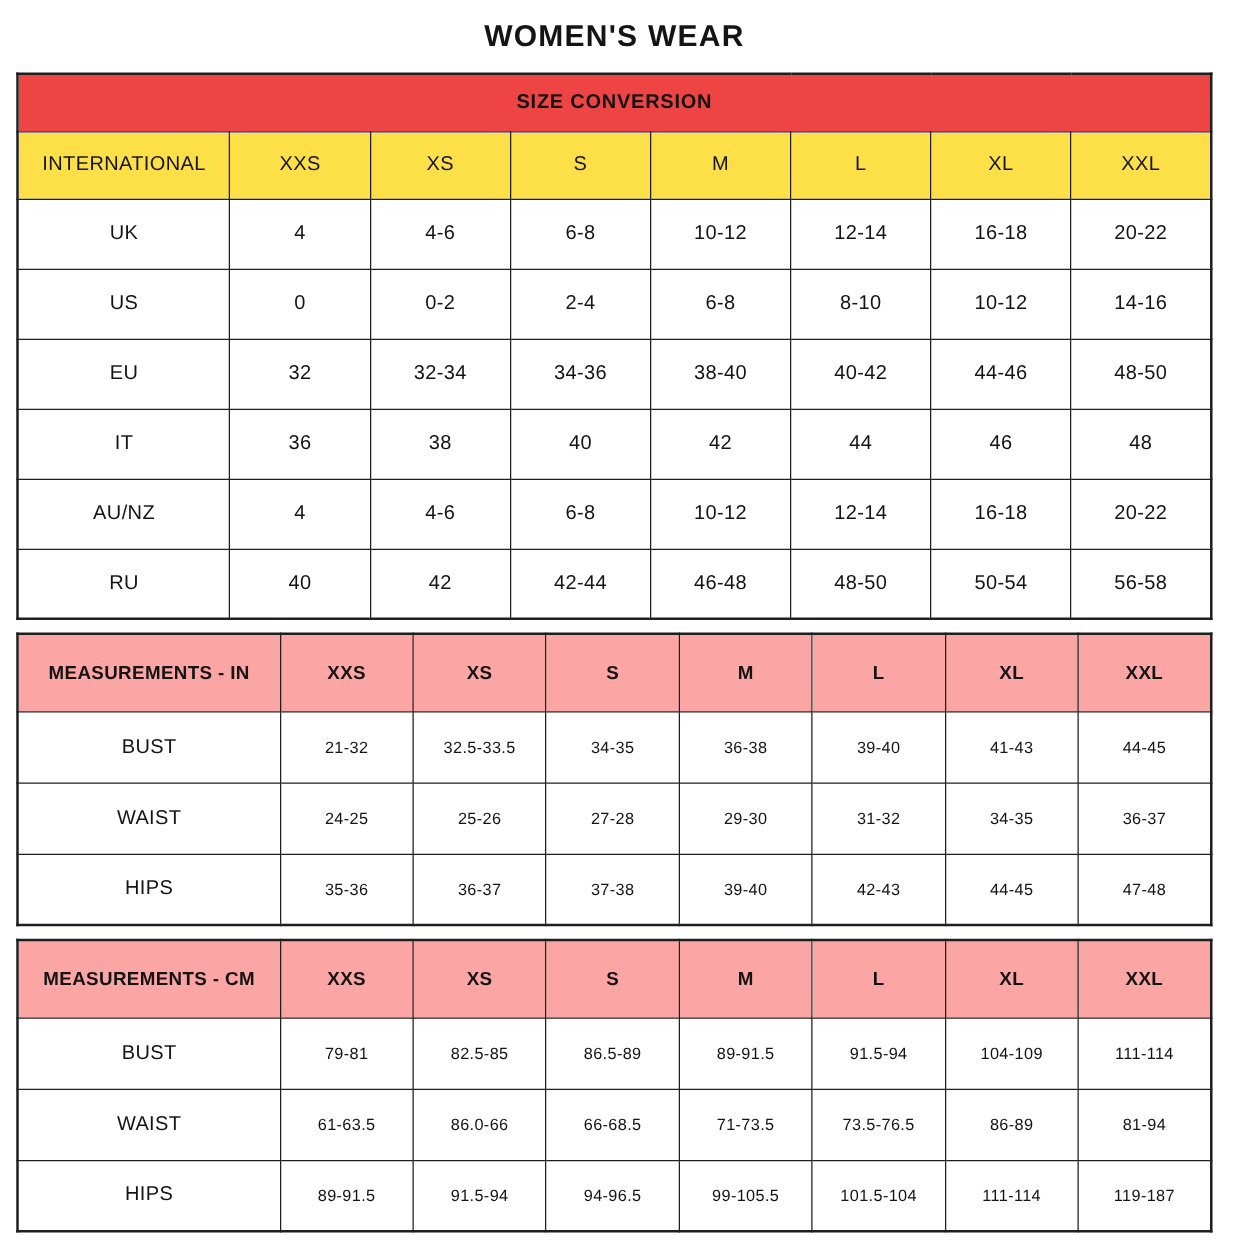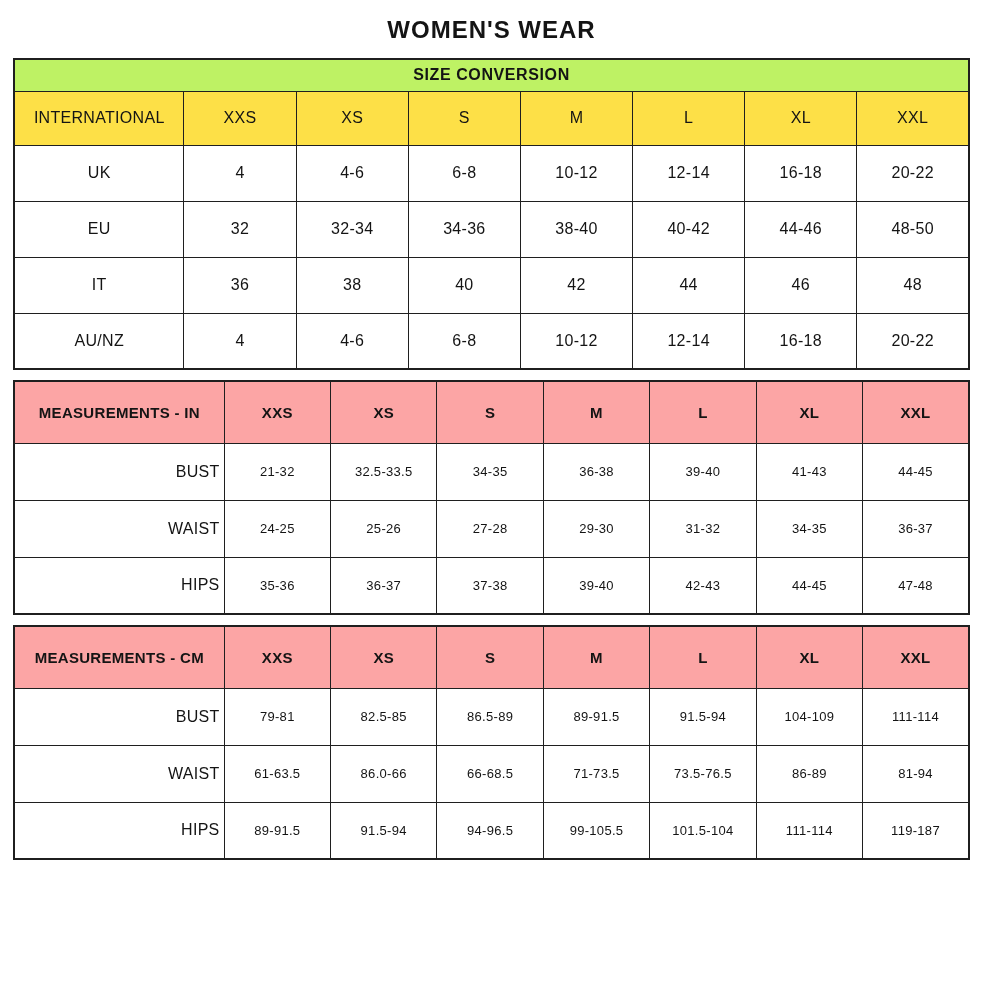--- a/index.html
+++ b/index.html
@@ -30,45 +30,45 @@
   th, td {
     border: 1px solid #1f1f1f;
     text-align: center;
     vertical-align: middle;
     padding: 2px 4px;
     letter-spacing: 0.3px;
     overflow: hidden;
   }
   
   .t1 .span-head {
-    background: #bef264;
+    background: #ef4444;
     font-weight: 700;
     font-size: 16px;
-    height: 32px;
+    height: 46px;
     letter-spacing: 0.6px;
   }
   .t1 th.head {
     background: #fde047;
     font-weight: 400;
     font-size: 16px;
     height: 54px;
   }
   .t1 td {
     font-size: 16px;
     height: 56px;
   }
   
   .t23 th.head {
     background: #fca5a5;
     font-weight: 700;
     font-size: 15px;
     height: 62px;
   }
   .t23 td { height: 57px; }
-  .t23 td.row-label { font-size: 16px; text-align: right; }
+  .t23 td.row-label { font-size: 16px; }
   .t23 td.val { font-size: 13px; }
 </style>
 </head>
 <body>
 
 <div class="page">
 
   <h1 class="title">WOMEN'S WEAR</h1>
 
   <table class="t1">
@@ -102,20 +102,30 @@
           <td class="row-label">UK</td>
           <td class="val">4</td>
           <td class="val">4-6</td>
           <td class="val">6-8</td>
           <td class="val">10-12</td>
           <td class="val">12-14</td>
           <td class="val">16-18</td>
           <td class="val">20-22</td>
         </tr>
         <tr>
+          <td class="row-label">US</td>
+          <td class="val">0</td>
+          <td class="val">0-2</td>
+          <td class="val">2-4</td>
+          <td class="val">6-8</td>
+          <td class="val">8-10</td>
+          <td class="val">10-12</td>
+          <td class="val">14-16</td>
+        </tr>
+        <tr>
           <td class="row-label">EU</td>
           <td class="val">32</td>
           <td class="val">32-34</td>
           <td class="val">34-36</td>
           <td class="val">38-40</td>
           <td class="val">40-42</td>
           <td class="val">44-46</td>
           <td class="val">48-50</td>
         </tr>
         <tr>
@@ -130,20 +140,30 @@
         </tr>
         <tr>
           <td class="row-label">AU/NZ</td>
           <td class="val">4</td>
           <td class="val">4-6</td>
           <td class="val">6-8</td>
           <td class="val">10-12</td>
           <td class="val">12-14</td>
           <td class="val">16-18</td>
           <td class="val">20-22</td>
+        </tr>
+        <tr>
+          <td class="row-label">RU</td>
+          <td class="val">40</td>
+          <td class="val">42</td>
+          <td class="val">42-44</td>
+          <td class="val">46-48</td>
+          <td class="val">48-50</td>
+          <td class="val">50-54</td>
+          <td class="val">56-58</td>
         </tr>
       </tbody>
   </table>
 
   <table class="t23">
     <colgroup>
       <col style="width:22%">
       <col>
         <col>
         <col>

